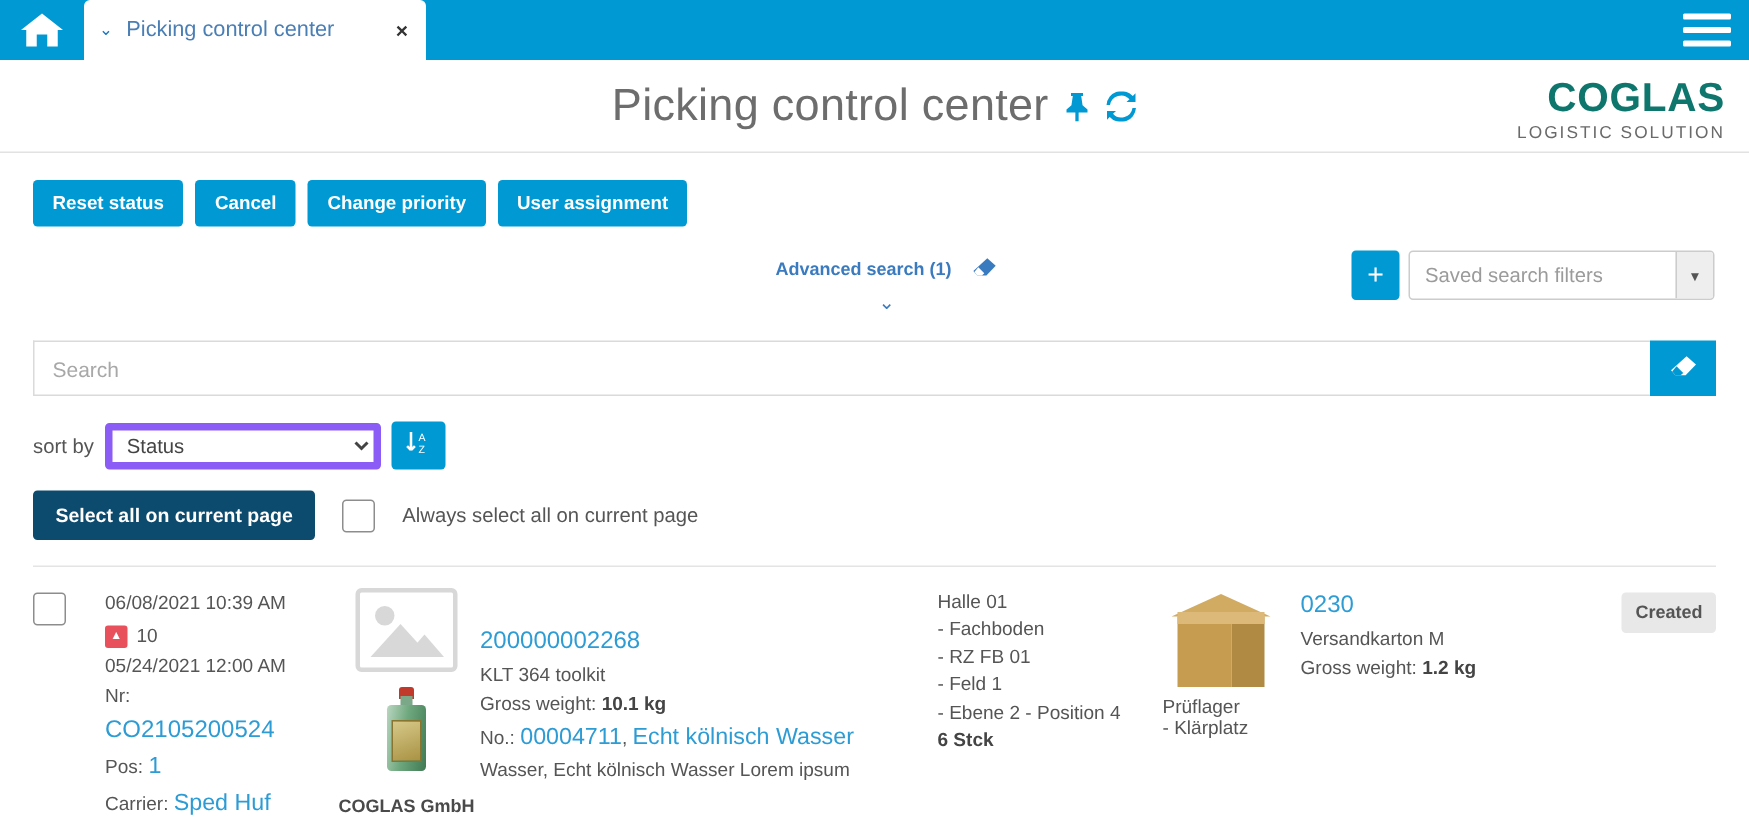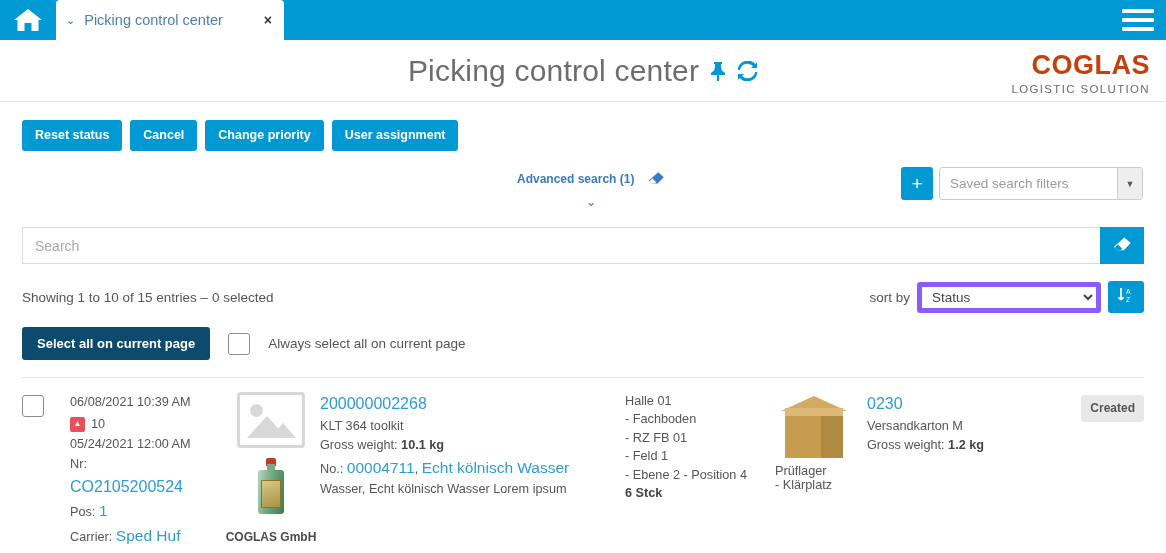--- a/index.html
+++ b/index.html
@@ -73,21 +73,21 @@
   }
   .ticon { color: #0099d3; display: inline-flex; }
   .logo {
     position: absolute;
     right: 16px; top: 12px;
     text-align: right;
   }
   .logo-main {
     font-size: 27px;
     font-weight: bold;
-    color: #c2410c;
+    color: #0f766e;
     letter-spacing: .5px;
     line-height: 1;
   }
   .logo-sub {
     font-size: 11.5px;
     color: #6a6a6a;
     letter-spacing: 1.35px;
     margin-top: 4px;
   }
 
@@ -274,21 +274,21 @@
   .datarow {
     margin: 0 22px;
     display: flex;
     padding-top: 14px;
     font-size: 12.7px;
     color: #555;
   }
   .c-chk { width: 48px; padding-top: 3px; }
   .c-meta { width: 152px; line-height: 1.58; }
   .c-thumb { width: 98px; text-align: center; }
-  .c-prod { width: 305px; line-height: 1.55; }
+  .c-prod { width: 305px; line-height: 1.55; margin-top: 24px; }
   .c-loc { width: 150px; line-height: 1.45; }
   .c-box { width: 92px; }
   .c-ship { flex: 1; line-height: 1.55; position: relative; }
   .lnk-lg { color: #2d9cd5; font-size: 15.5px; }
   .lnk-xl { color: #2d9cd5; font-size: 16px; }
   .bold { font-weight: bold; color: #444; }
 
   .prio {
     display: inline-flex;
     align-items: center;
@@ -488,21 +488,20 @@
     <span>
       <svg width="19" height="17" viewBox="0 0 17 15">
         <path d="M10.2 1.2 L15.8 6.2 L9.6 12.6 L3.5 12.6 L.9 9.6 Z" fill="#ffffff"></path>
         <path d="M4.2 7.2 L8.2 11.2 L6.6 12.6 L3.5 12.6 L1.6 10.4 Z" fill="#0099d3"></path>
       </svg>
     </span>
   </button>
 </div>
 
 <div class="info-row">
-  <span class="showing">Showing 1 to 10 of 15 entries  –  0 selected</span>
   <div class="sort-wrap">
     <span class="sort-label">sort by</span>
     <select class="sort-select">
       <option>Status</option>
     </select>
     <button class="sort-btn">
       <span>
         <svg width="18" height="17" viewBox="0 0 18 17">
           <path d="M4 1 V13 M4 13 L1.4 10.4 M4 13 L6.6 10.4" stroke="#fff" stroke-width="1.7" fill="none"></path>
           <text x="9" y="7" font-size="7" fill="#fff" font-family="Liberation Sans">A</text>

